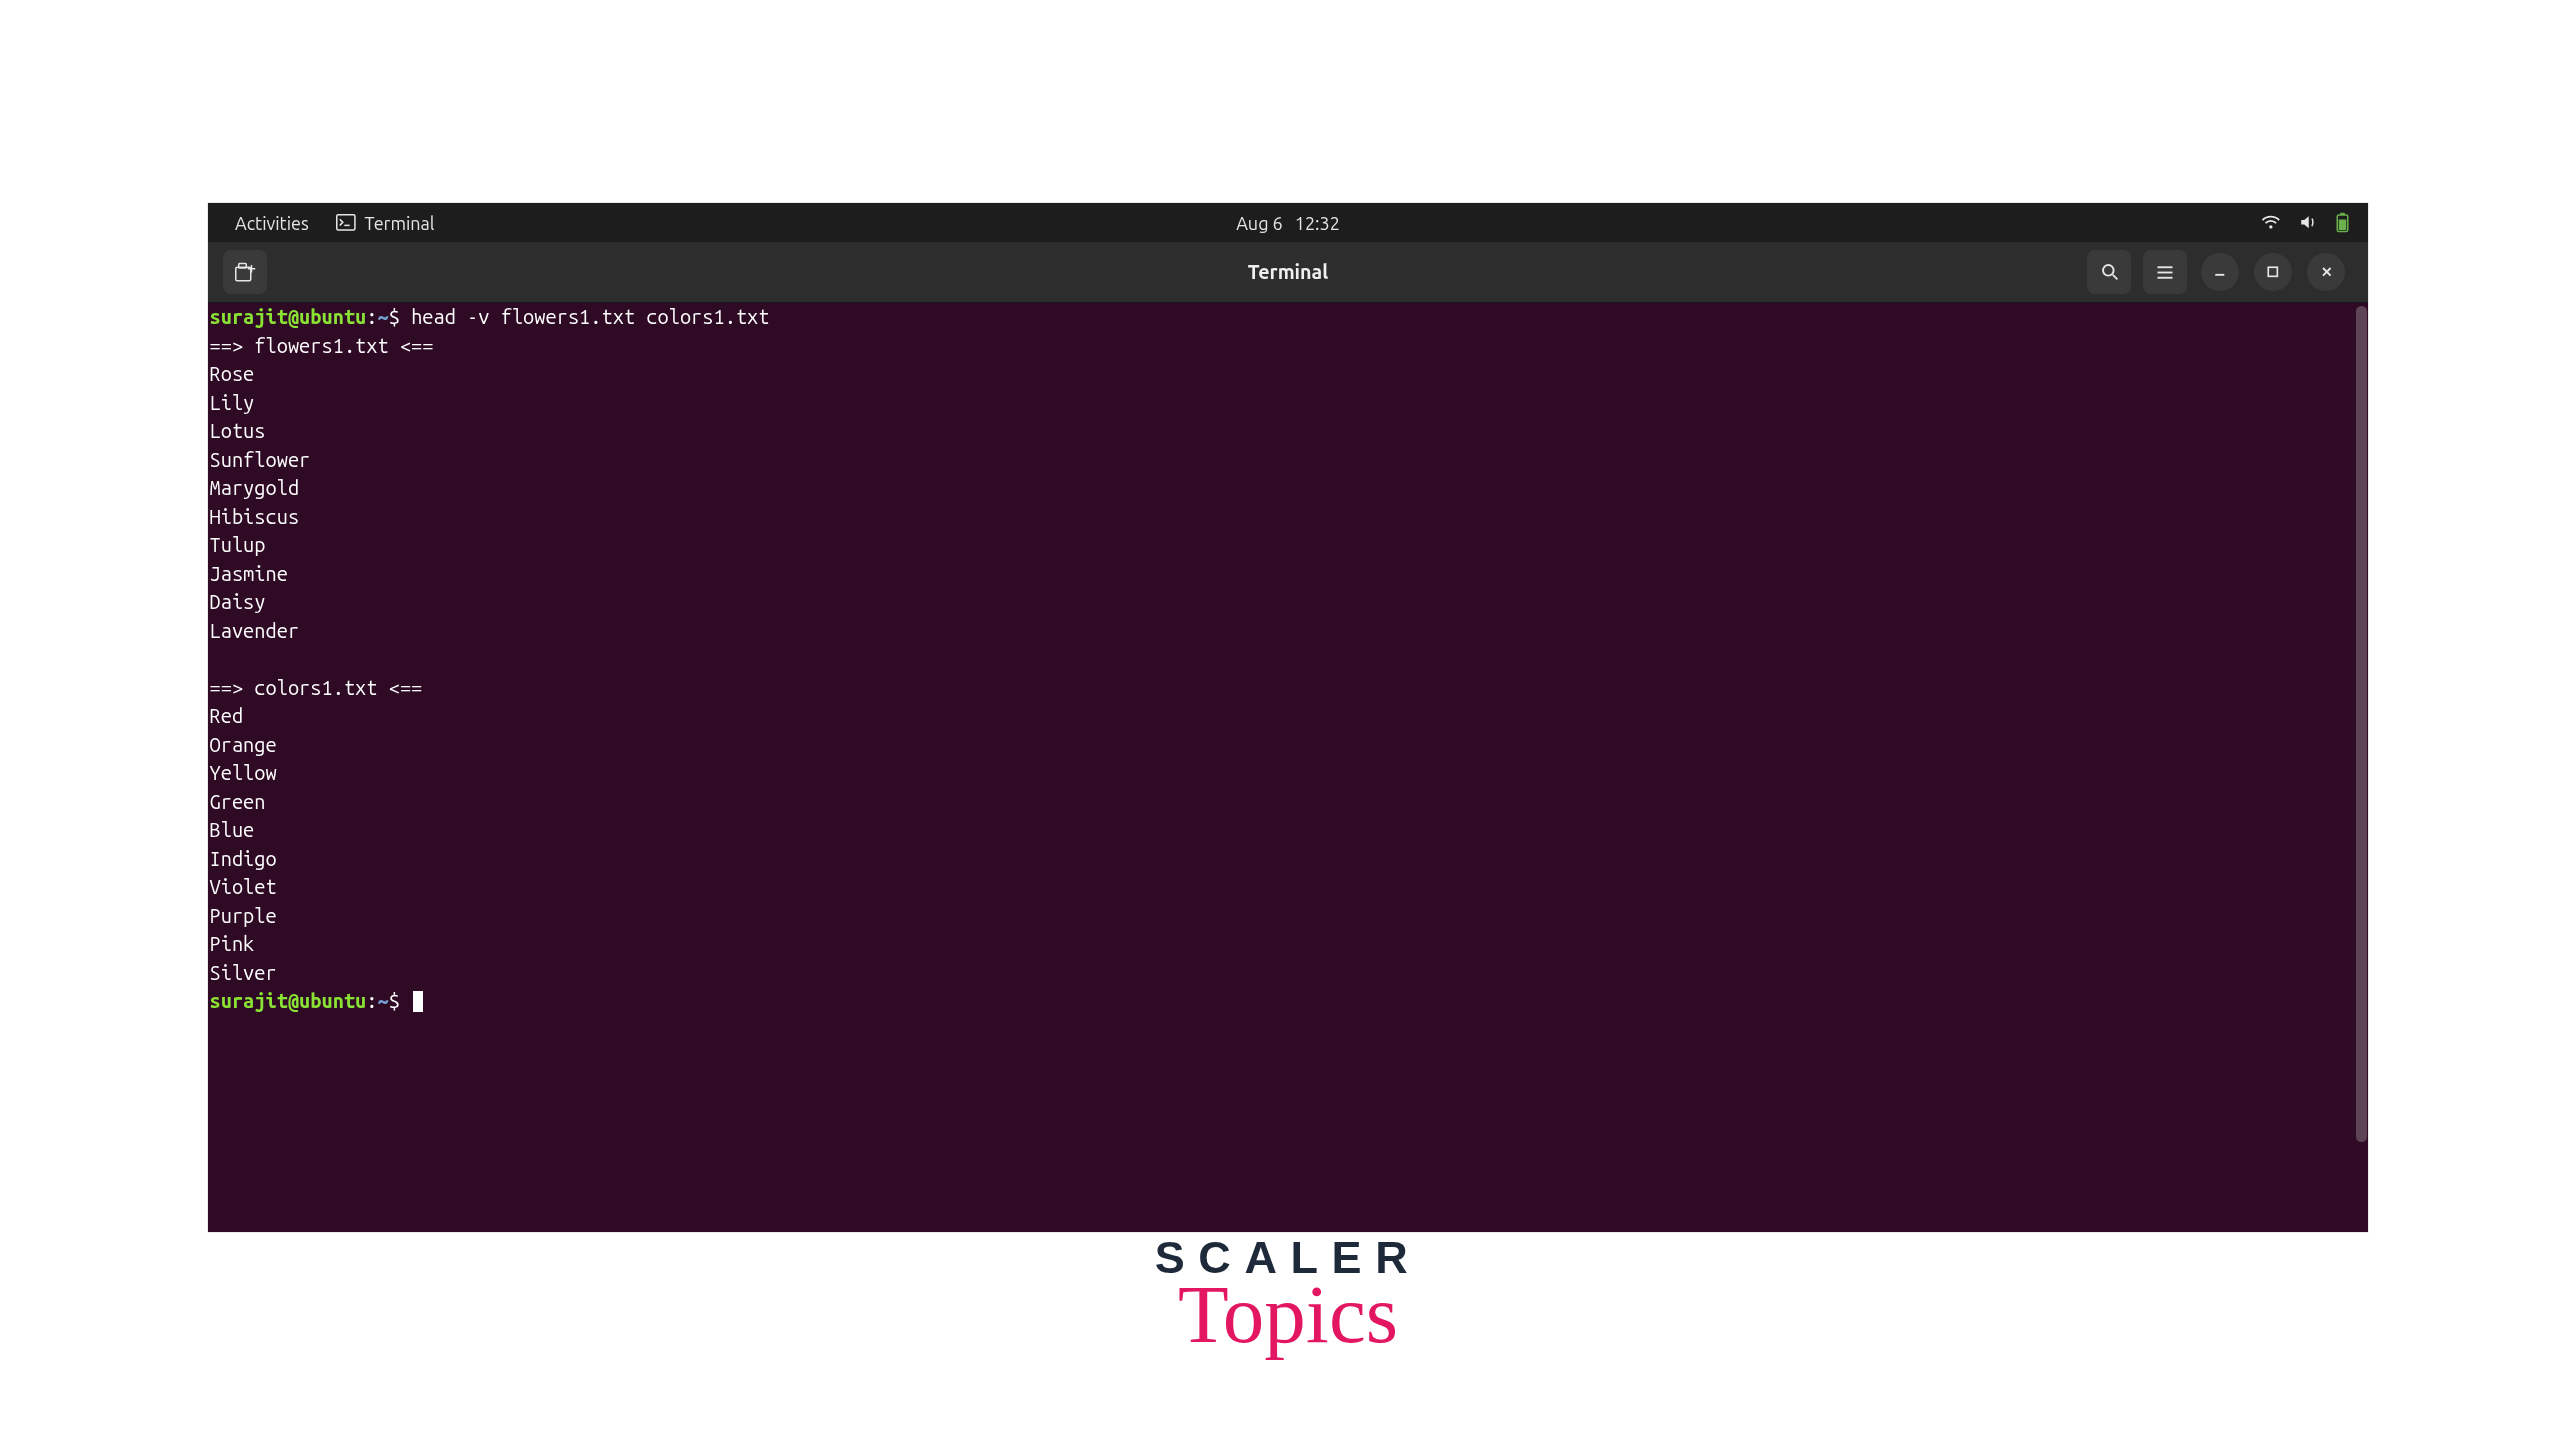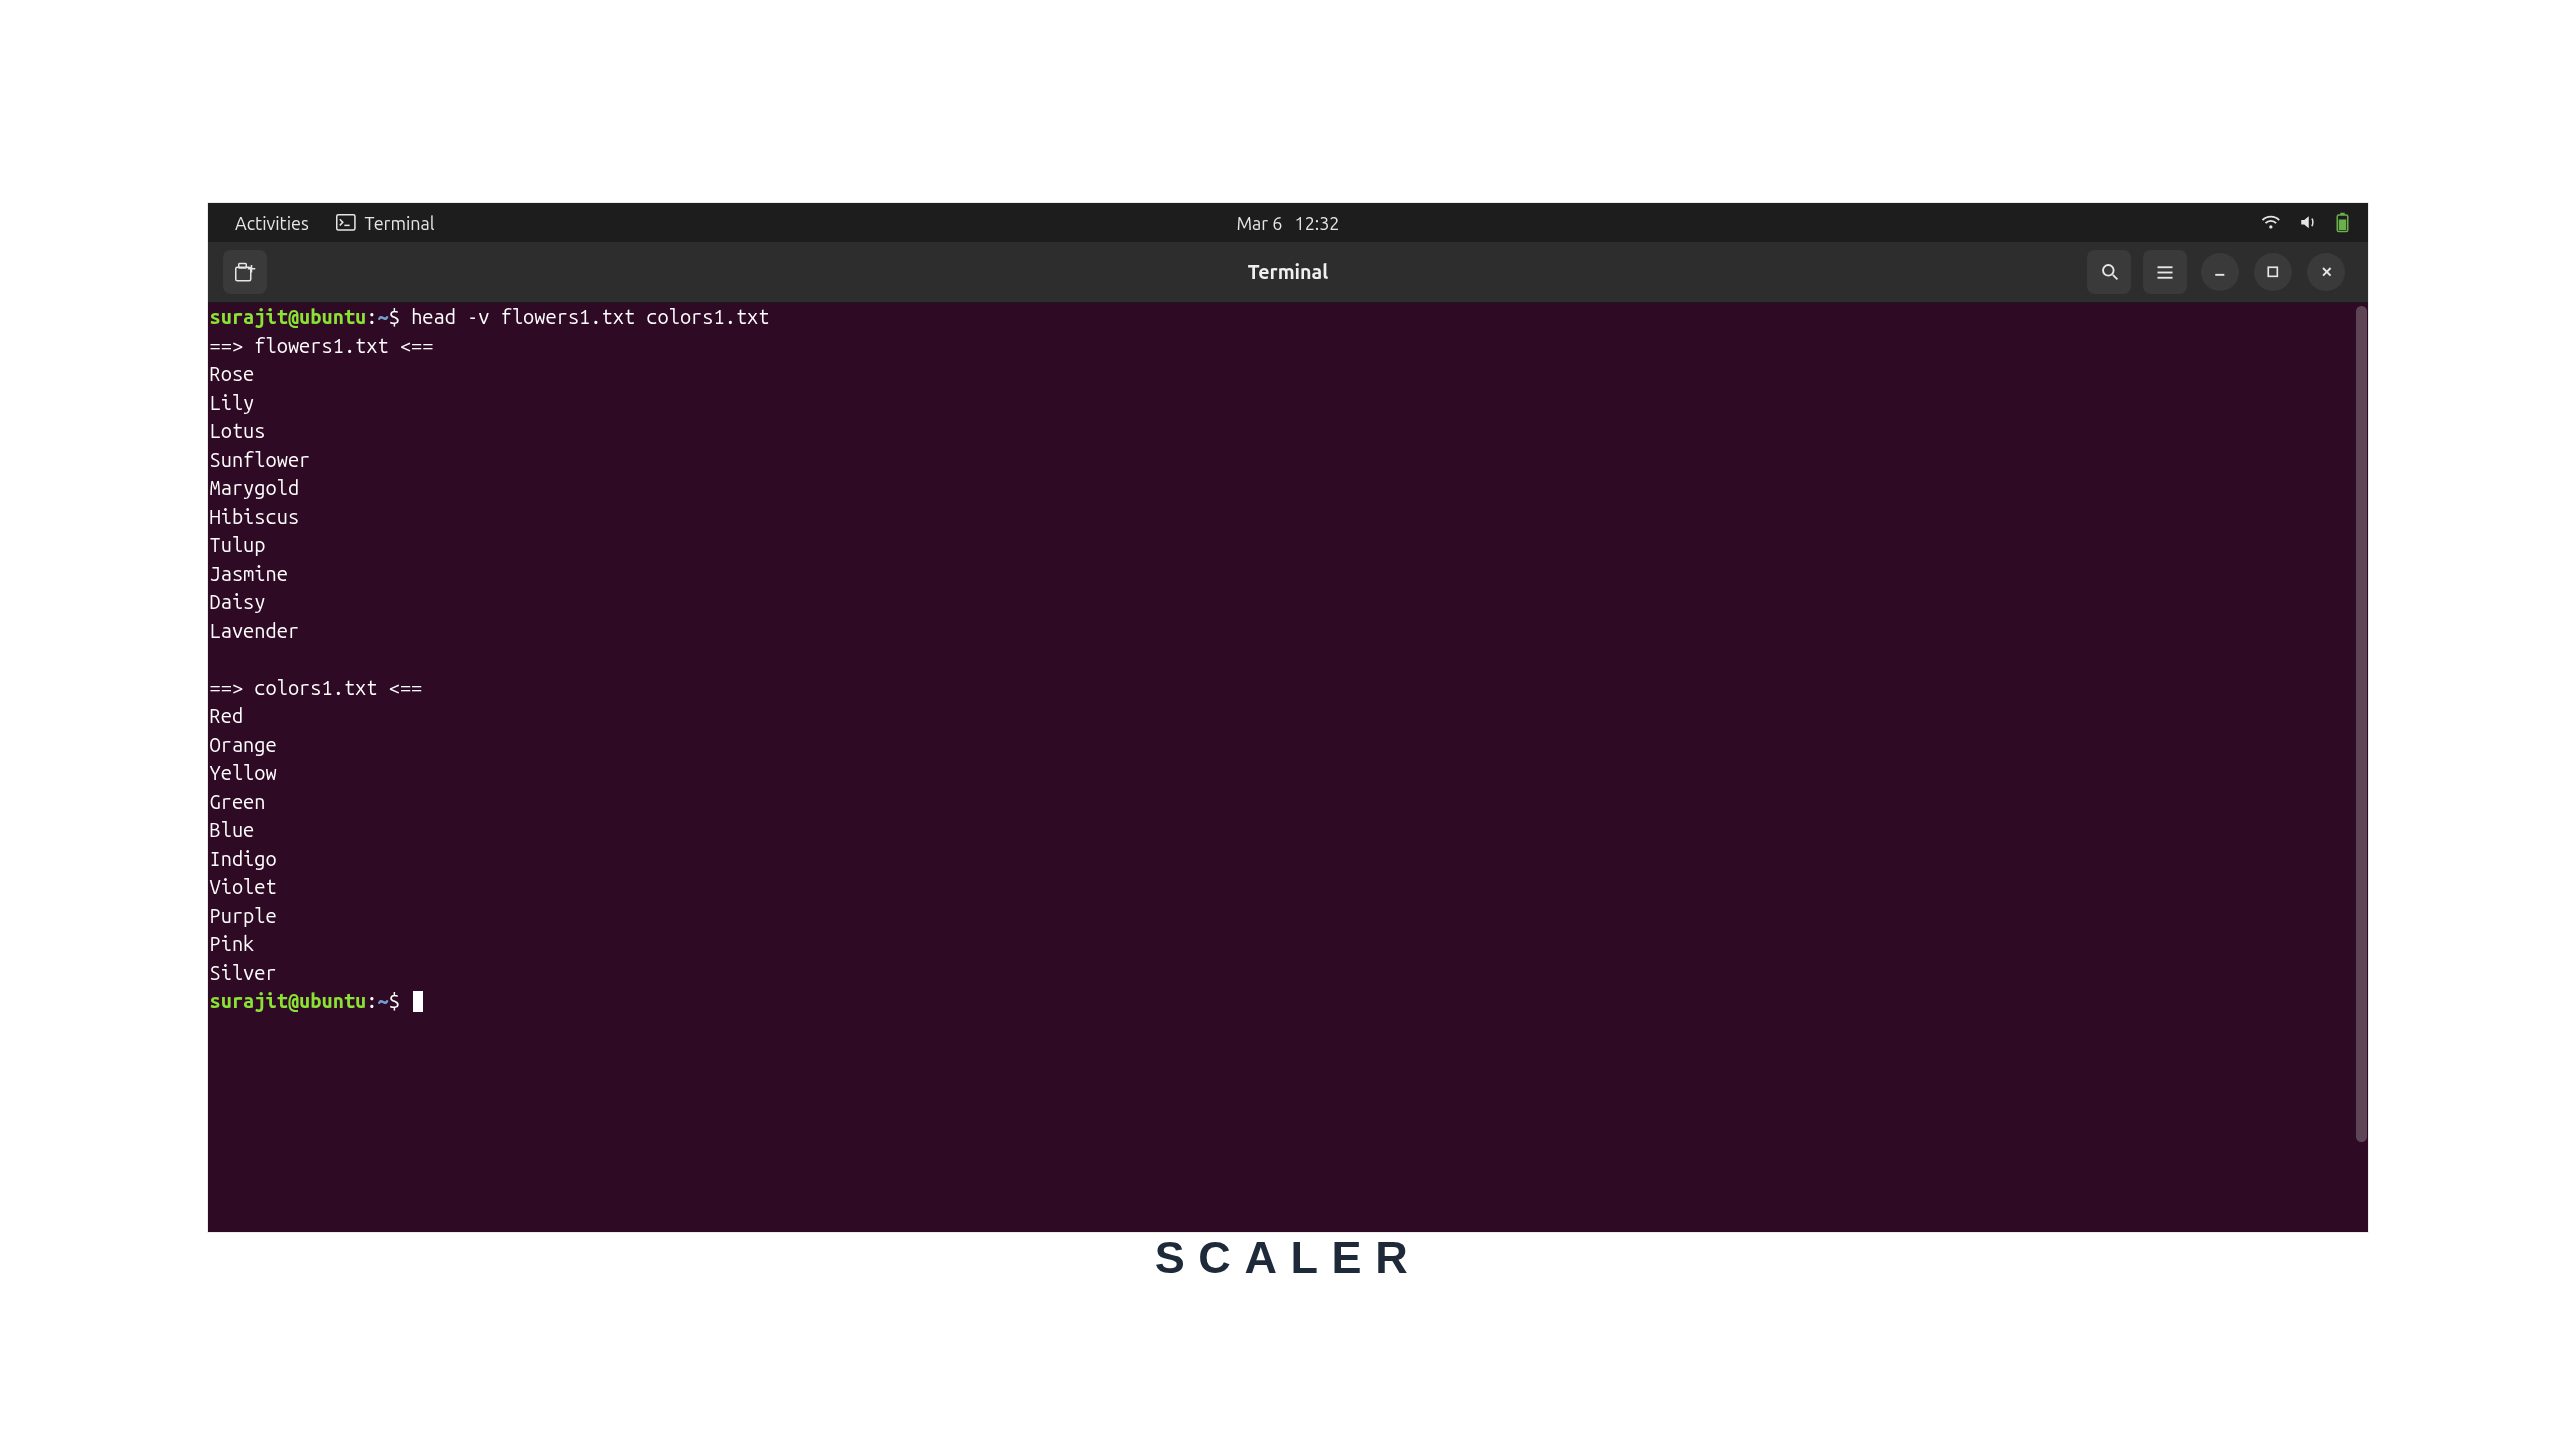--- a/index.html
+++ b/index.html
@@ -163,21 +163,21 @@
       <span class="title-app">
         <svg width="19.7" height="16.7" viewBox="0 0 26 22">
           <rect x="1" y="1" width="24" height="20" rx="2" fill="none" stroke="#e6e6e6" stroke-width="2"></rect>
           <path d="M5 7 L9 11 L5 15" fill="none" stroke="#e6e6e6" stroke-width="2"></path>
           <line x1="11" y1="15" x2="18" y2="15" stroke="#e6e6e6" stroke-width="2"></line>
         </svg>
         <span>Terminal</span>
       </span>
     </div>
     <div class="center">
-      <span>Mar 6</span>
+      <span>Aug 6</span>
       <span>12:32</span>
     </div>
     <div class="right">
       <svg width="19.7" height="16.7" viewBox="0 0 26 22">
         <path d="M2 8 C8 2 18 2 24 8" fill="none" stroke="#e6e6e6" stroke-width="2.5"></path>
         <path d="M6 12 C10 8 16 8 20 12" fill="none" stroke="#e6e6e6" stroke-width="2.5"></path>
         <circle cx="13" cy="17" r="2.2" fill="#e6e6e6"></circle>
       </svg>
       <svg width="18" height="16.7" viewBox="0 0 24 22">
         <path d="M3 8v6h4l6 5V3L7 8H3z" fill="#e6e6e6"></path>
@@ -262,14 +262,15 @@
 <span class="p-user">surajit@ubuntu</span><span class="p-colon">:</span><span class="p-path">~</span><span>$ </span><span class="cursor-block"></span></pre>
     <div class="scrollbar-gutter">
       <div class="scrollbar-thumb"></div>
     </div>
   </div>
 
 </div>
 
 <div class="logo-wrap">
   <div class="logo-top">SCALER</div>
+  <span class="logo-bottom">Topics</span>
 </div>
 
 
 </body></html>

